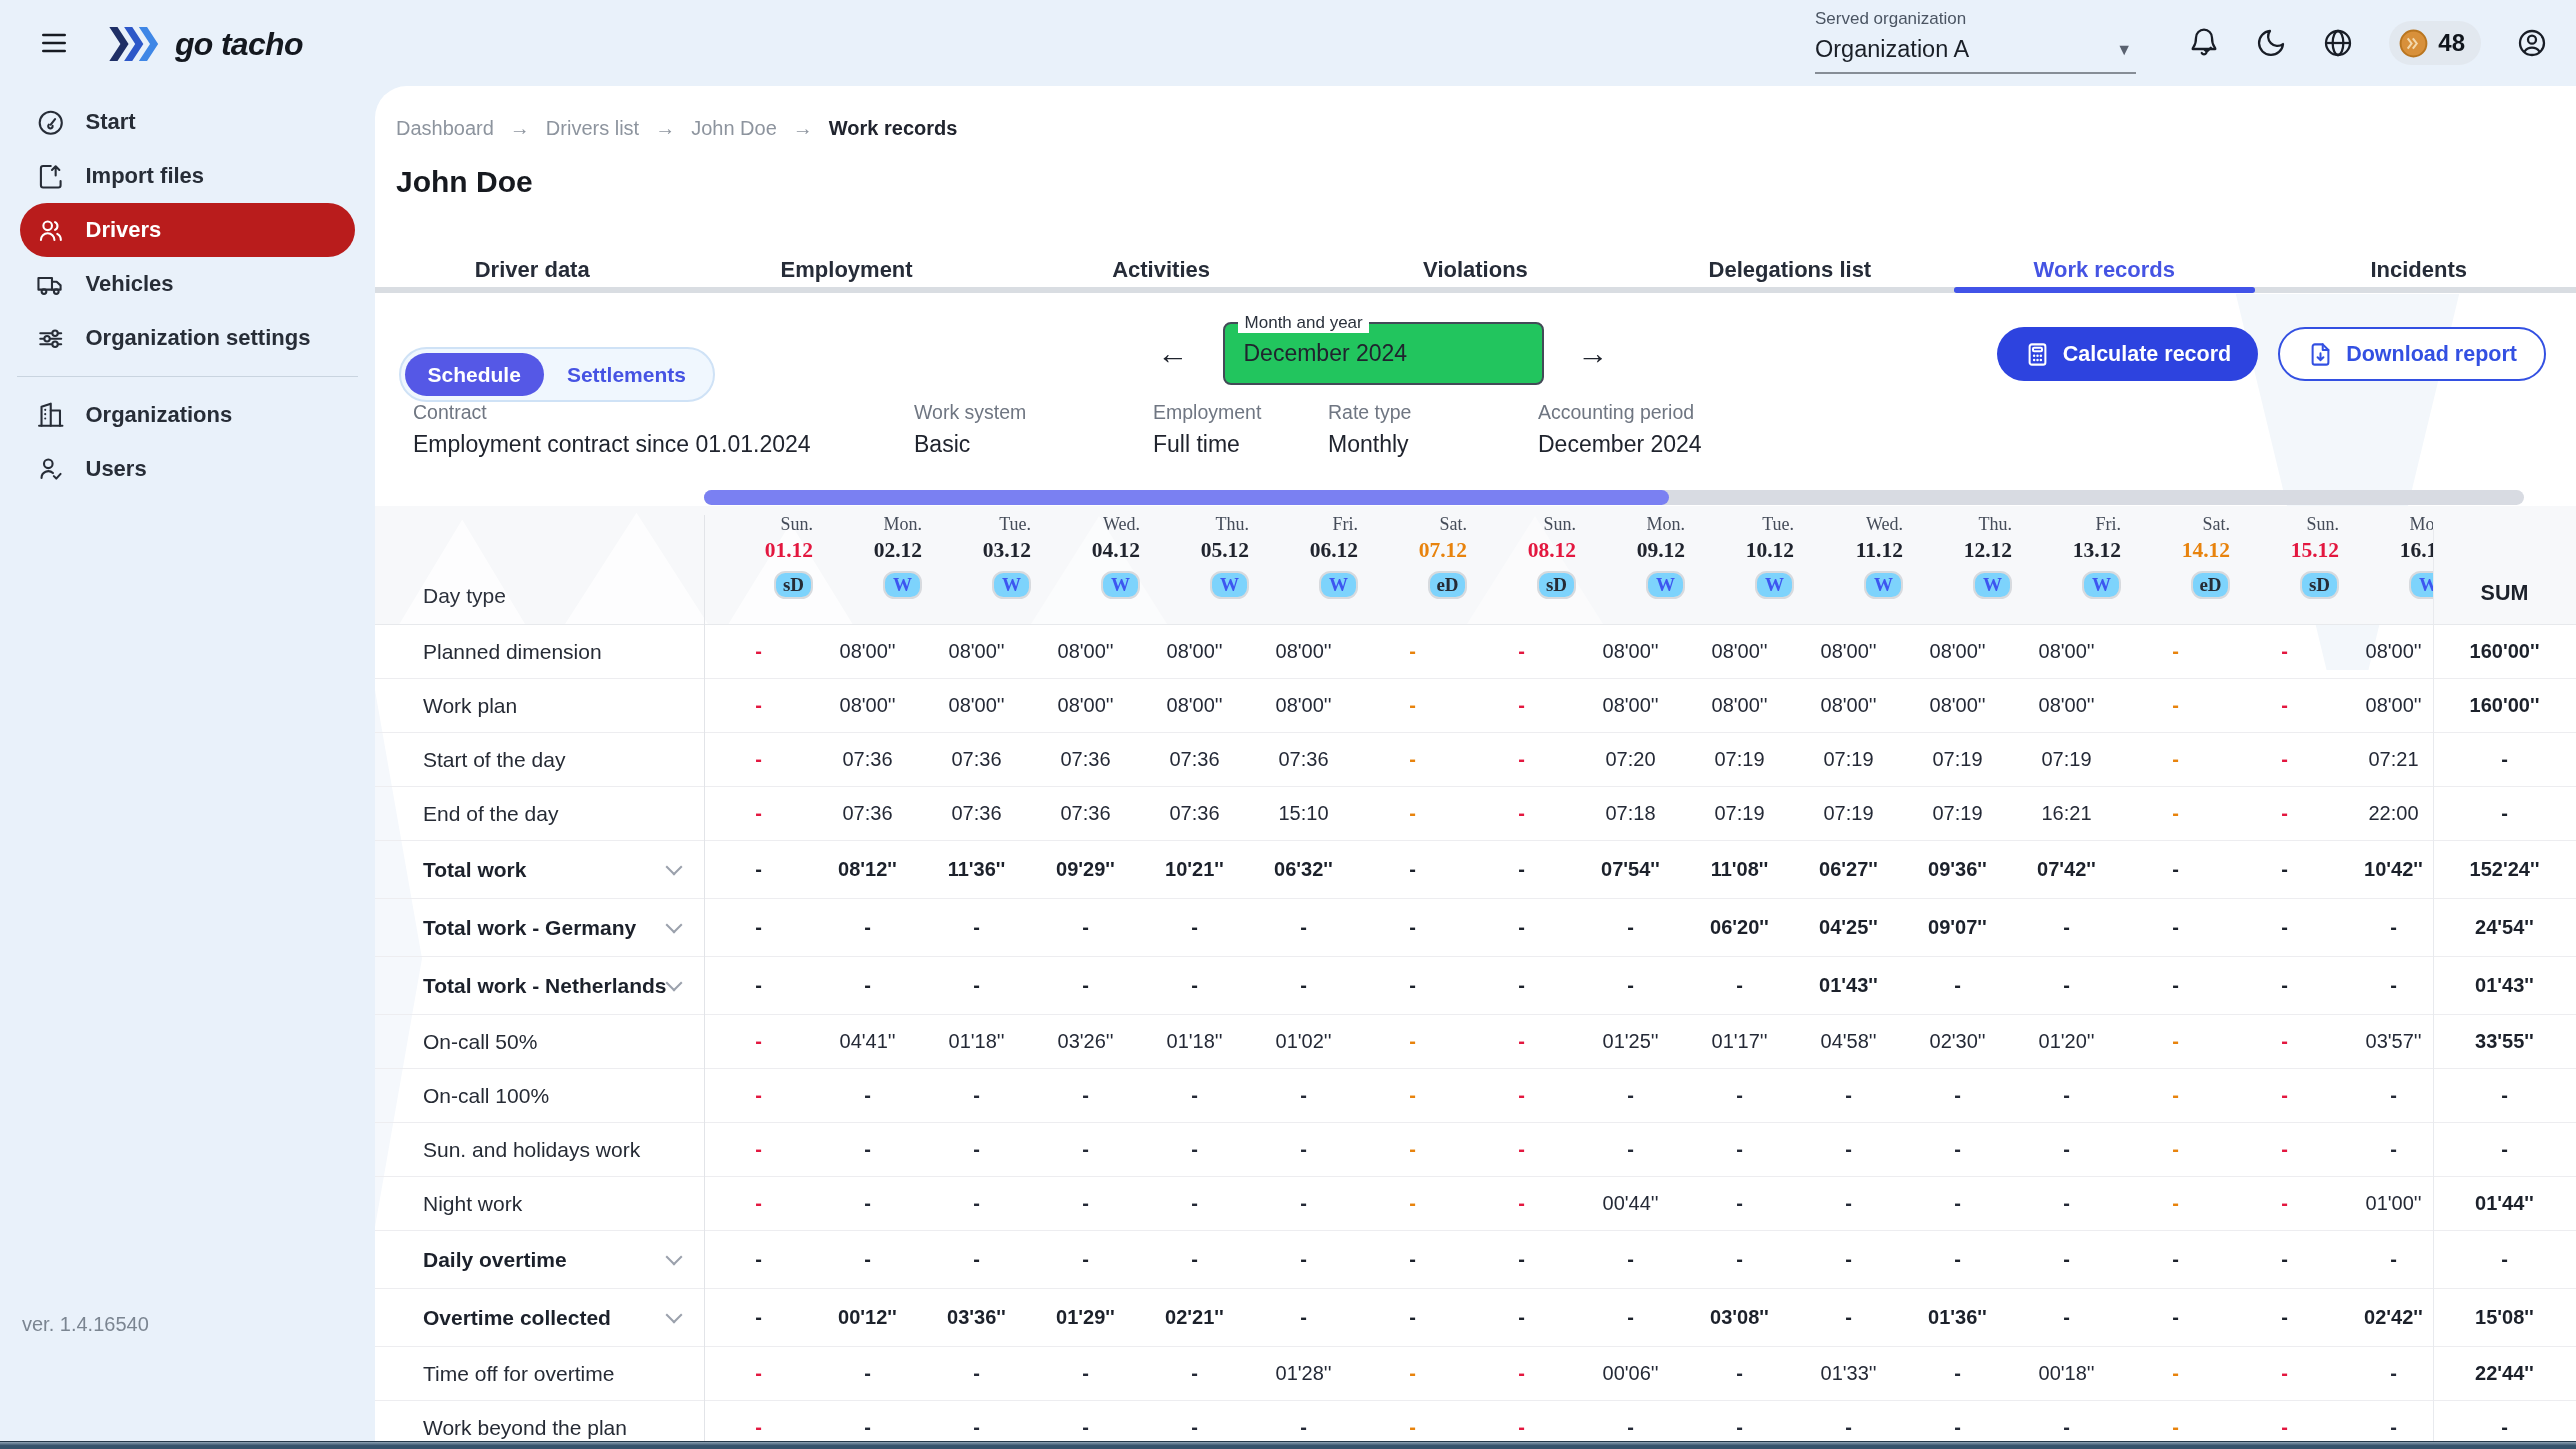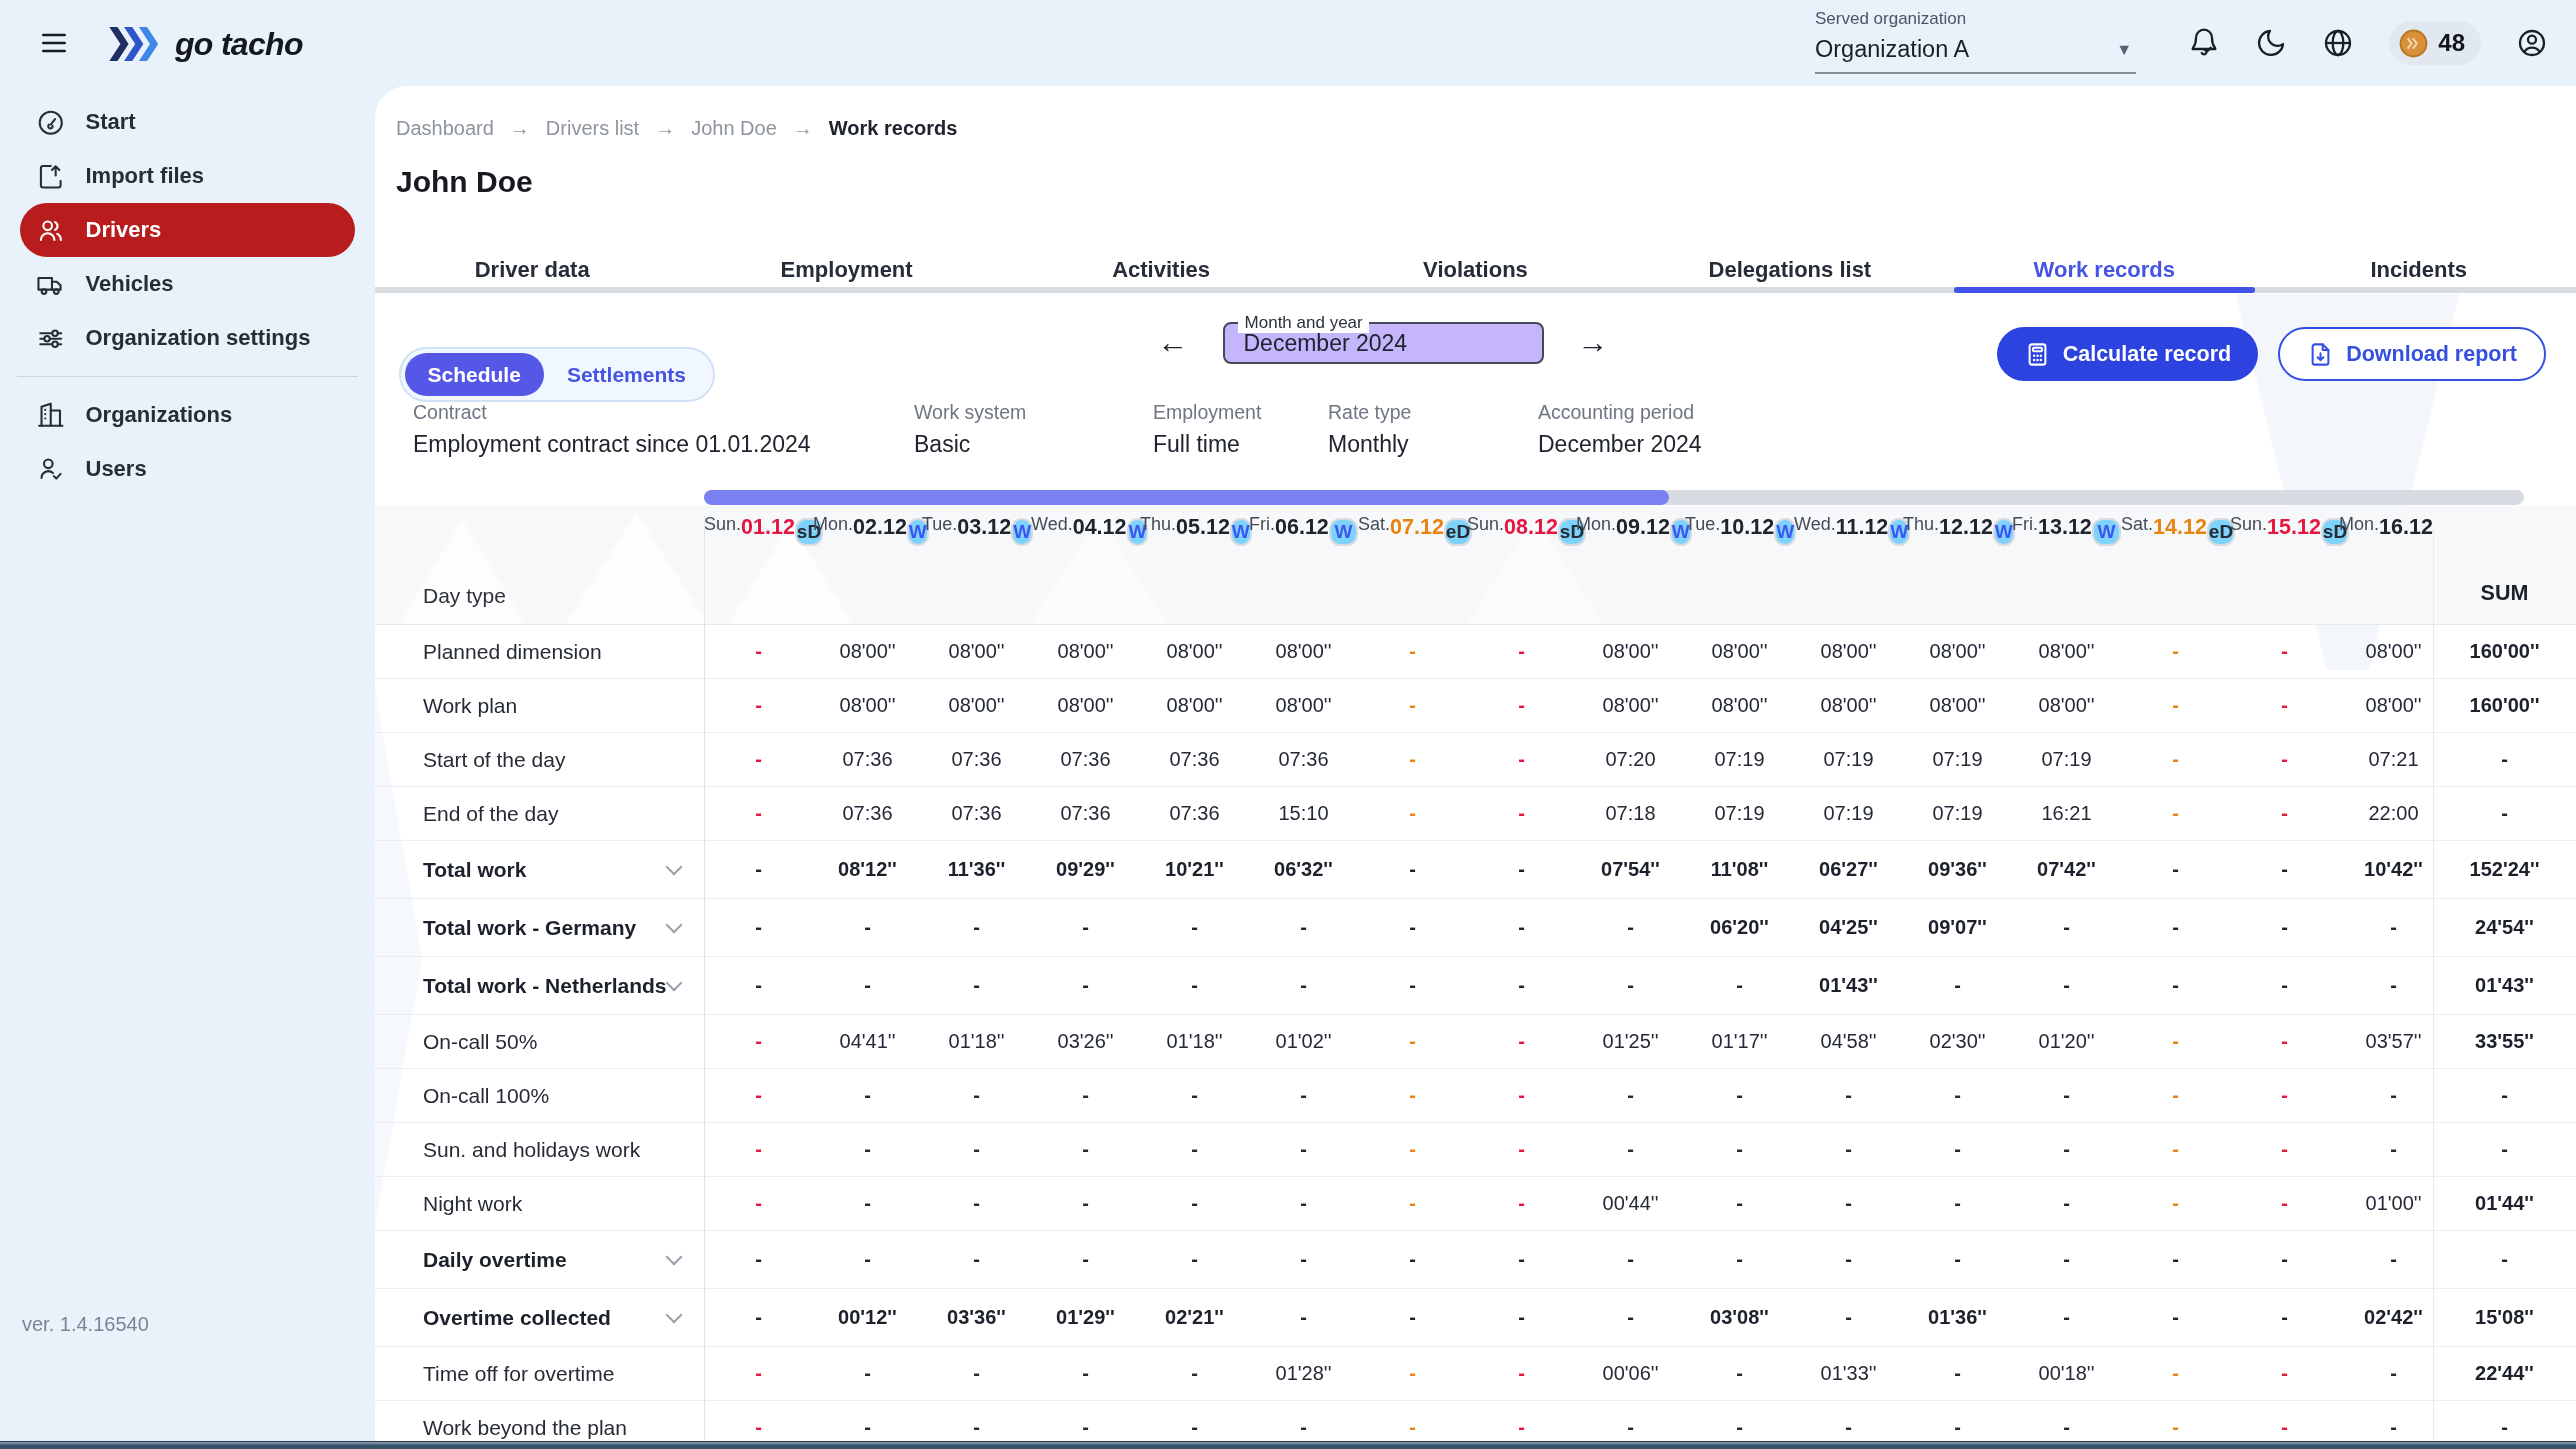--- a/index.html
+++ b/index.html
@@ -55,21 +55,21 @@
 .tab-track { position:absolute; left:0; top:201px; width:100%; height:6px; background:#d9dde2; }
 .tab-indicator { position:absolute; top:0; height:6px; background:#4153e8; border-radius:2.7px; }
 
 
 .seg { position:absolute; left:23.5px; top:241px; display:flex; align-items:center; border:2px solid #cfe2f6; background:#f0f7fe; border-radius:670px; padding:4px; height:55px;margin-top:20px; }
 .seg-opt { font-size:21px; font-weight:600; color:#4653e3; padding:0 23px; height:43px; display:flex; align-items:center; border-radius:670px; }
 .seg-opt.active { background:#5558e6; color:#fff; }
 
 .month-nav { position:absolute; left:778px; top:236px; display:flex; align-items:center; gap:29.5px; }
 .nav-arrow { font-size:31px; color:#20242e; width:40px; text-align:center; }
-.mbox { position:relative; width:321px; height:42px; border:2px solid #434a57; border-radius:8px; background:#c4b5fd; display:flex; align-items:center; padding-left:19px; }
+.mbox { position:relative; width:321px; height:63px; border:2px solid #434a57; border-radius:8px; background:#22c55e; display:flex; align-items:center; padding-left:19px; }
 .mlabel { position:absolute; top:-11.4px; left:13.4px; background:#fff; padding:0 6.7px; font-size:17px; color:#2b313c; }
 .mval { font-size:23px; color:#20242e; }
 
 .actions { position:absolute; right:30px; top:241px; display:flex; gap:20px; }
 .btn { height:54px; border-radius:670px; display:flex; align-items:center; gap:12px; font-size:21.5px; font-weight:600; padding:0 27px; }
 .btn .icon { width:27px; height:27px; }
 .btn.primary { background:#2d43df; color:#fff; }
 .btn.ghost { border:2px solid #3350e2; color:#3350e2; background:#fff; }
 
 
@@ -83,21 +83,21 @@
 
 .band { position:absolute; left:0; top:420px; width:100%; height:119px; background:#f7f8fa; border-bottom:1.3px solid #e7e9ec; overflow:hidden; }
 .band .wtri { position:absolute; background:#ffffff; opacity:.75; clip-path:polygon(50% 0,100% 100%,0 100%); }
 .progress { position:absolute; left:329px; top:404px; width:1820px; height:14.8px; background:#d8dbe2; border-radius:7.4px; z-index:3; }
 .progress-fill { height:100%; width:973px; background:#7a80f2; border-radius:7.4px; }
 
 .vline1 { position:absolute; left:329px; top:429px; bottom:0; width:1.3px; background:#e2e4e8; z-index:4; }
 .vline2 { position:absolute; left:2058px; top:443px; bottom:0; width:1.3px; background:#e8eaee; z-index:4; }
 
 .dayhead { position:absolute; left:329px; top:427px; width:1729px; height:112px; overflow:hidden; display:flex; z-index:3; }
-.dcol { flex:0 0 109px; width:109px; display:flex; align-items:flex-start; }
+.dcol { flex:0 0 109px; width:109px; display:flex; flex-direction:column; align-items:flex-end;font-family:Liberation Serif, serif; }
 .dow { font-size:18px; color:#454c59; line-height:23px; }
 .ddate { font-size:21.5px; font-weight:700; color:#20242e; line-height:29.5px; }
 .c-sun { color:#e3173f !important; }
 .c-sat { color:#e8830d !important; }
 .badge { margin-top:5.4px; width:39px; height:28px; border:2px solid #d7dade; border-radius:11.4px; background:#7dd3fc; display:flex; align-items:center; justify-content:center; font-size:19px; font-weight:700; color:#262b35; }
 .badge.w { color:#3d56f0; }
 
 .daytype { position:absolute; left:48px; top:498px; font-size:21px; color:#2c313c; z-index:3; }
 .sumhead { position:absolute; left:2058px; width:143px; text-align:center; top:495px; font-size:21.5px; font-weight:700; color:#1c212b; z-index:3; }
 

